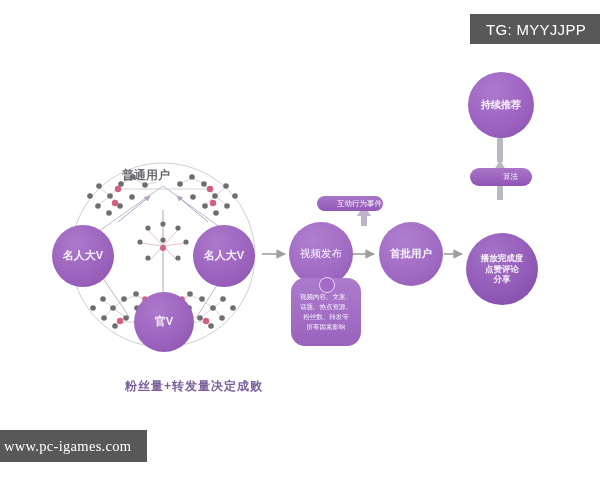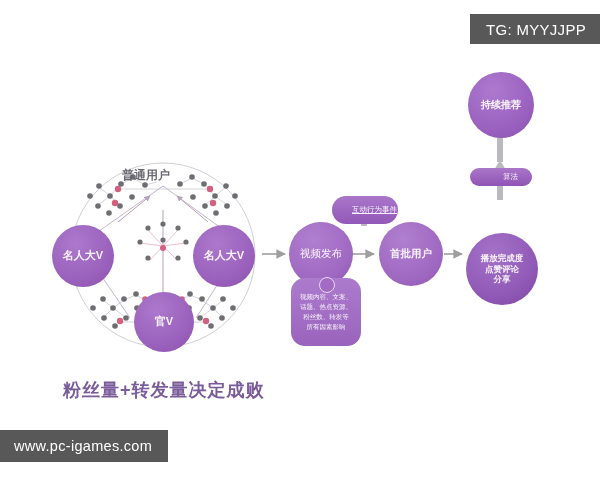--- a/index.html
+++ b/index.html
@@ -34,22 +34,23 @@
   #wm-tg {
     right: 0;
     top: 14px;
     height: 30px;
     padding: 0 14px 0 16px;
   }
   #wm-site {
     left: 0;
     bottom: 18px;
     height: 32px;
-    padding: 0 16px 0 14px;
+    padding: 0 16px 0 4px;
     font-size: 14.5px;
+    font-family: Liberation Serif, serif;
   }
 
   
   .node-circle {
     position: absolute;
     border-radius: 50%;
     display: flex;
     align-items: center;
     justify-content: center;
     text-align: center;
@@ -76,21 +77,21 @@
     justify-content: center;
     color: #ffffff;
     text-align: center;
     box-sizing: border-box;
     padding: 8px 9px;
   }
 
   .caption {
     position: absolute;
     color: #6f4f93;
-    font-size: 18px;
+    font-size: 12px;
     font-weight: bold;
     letter-spacing: 1px;
     white-space: nowrap;
     text-align: right;
   }
 
   
   .soft { filter: blur(0.25px); }
 
   .lbl-blur {
@@ -267,23 +268,23 @@
               background:radial-gradient(circle at 38% 30%, #ac78cc 0%, #9b62bd 60%, #8a4fae 100%);
               font-size:11px; font-weight:bold;">
     <span class="lbl-blur">官V</span>
   </div>
 
   <div style="position:absolute; left:104px; top:167px; width:84px; text-align:center;
               color:#5d5d66; font-size:12px; font-weight:bold;" class="lbl-blur">普通用户</div>
 
   <div class="caption lbl-blur" style="left:63px; top:378px; width:200px;">粉丝量+转发量决定成败</div>
 
-  <div class="pill soft" style="left:332px; top:196px; width:66px; height:28px;
+  <div class="pill soft" style="left:317px; top:196px; width:66px; height:15px;
               background:linear-gradient(180deg,#a976c9,#9258b8);
-              font-size:7.5px;text-decoration:underline;">
+              font-size:7.5px;">
     <span class="lbl-blur">互动行为事件</span>
   </div>
 
   <div class="node-circle soft" style="left:289px; top:222px; width:64px; height:64px;
               background:radial-gradient(circle at 38% 28%, #b07fd0 0%, #9f68c1 65%, #8d54b0 100%);
               font-size:10.5px; font-weight:normal;">
     <span class="lbl-blur">视频发布</span>
   </div>
 
   <div class="rounded-box soft" style="left:291px; top:278px; width:70px; height:68px;

